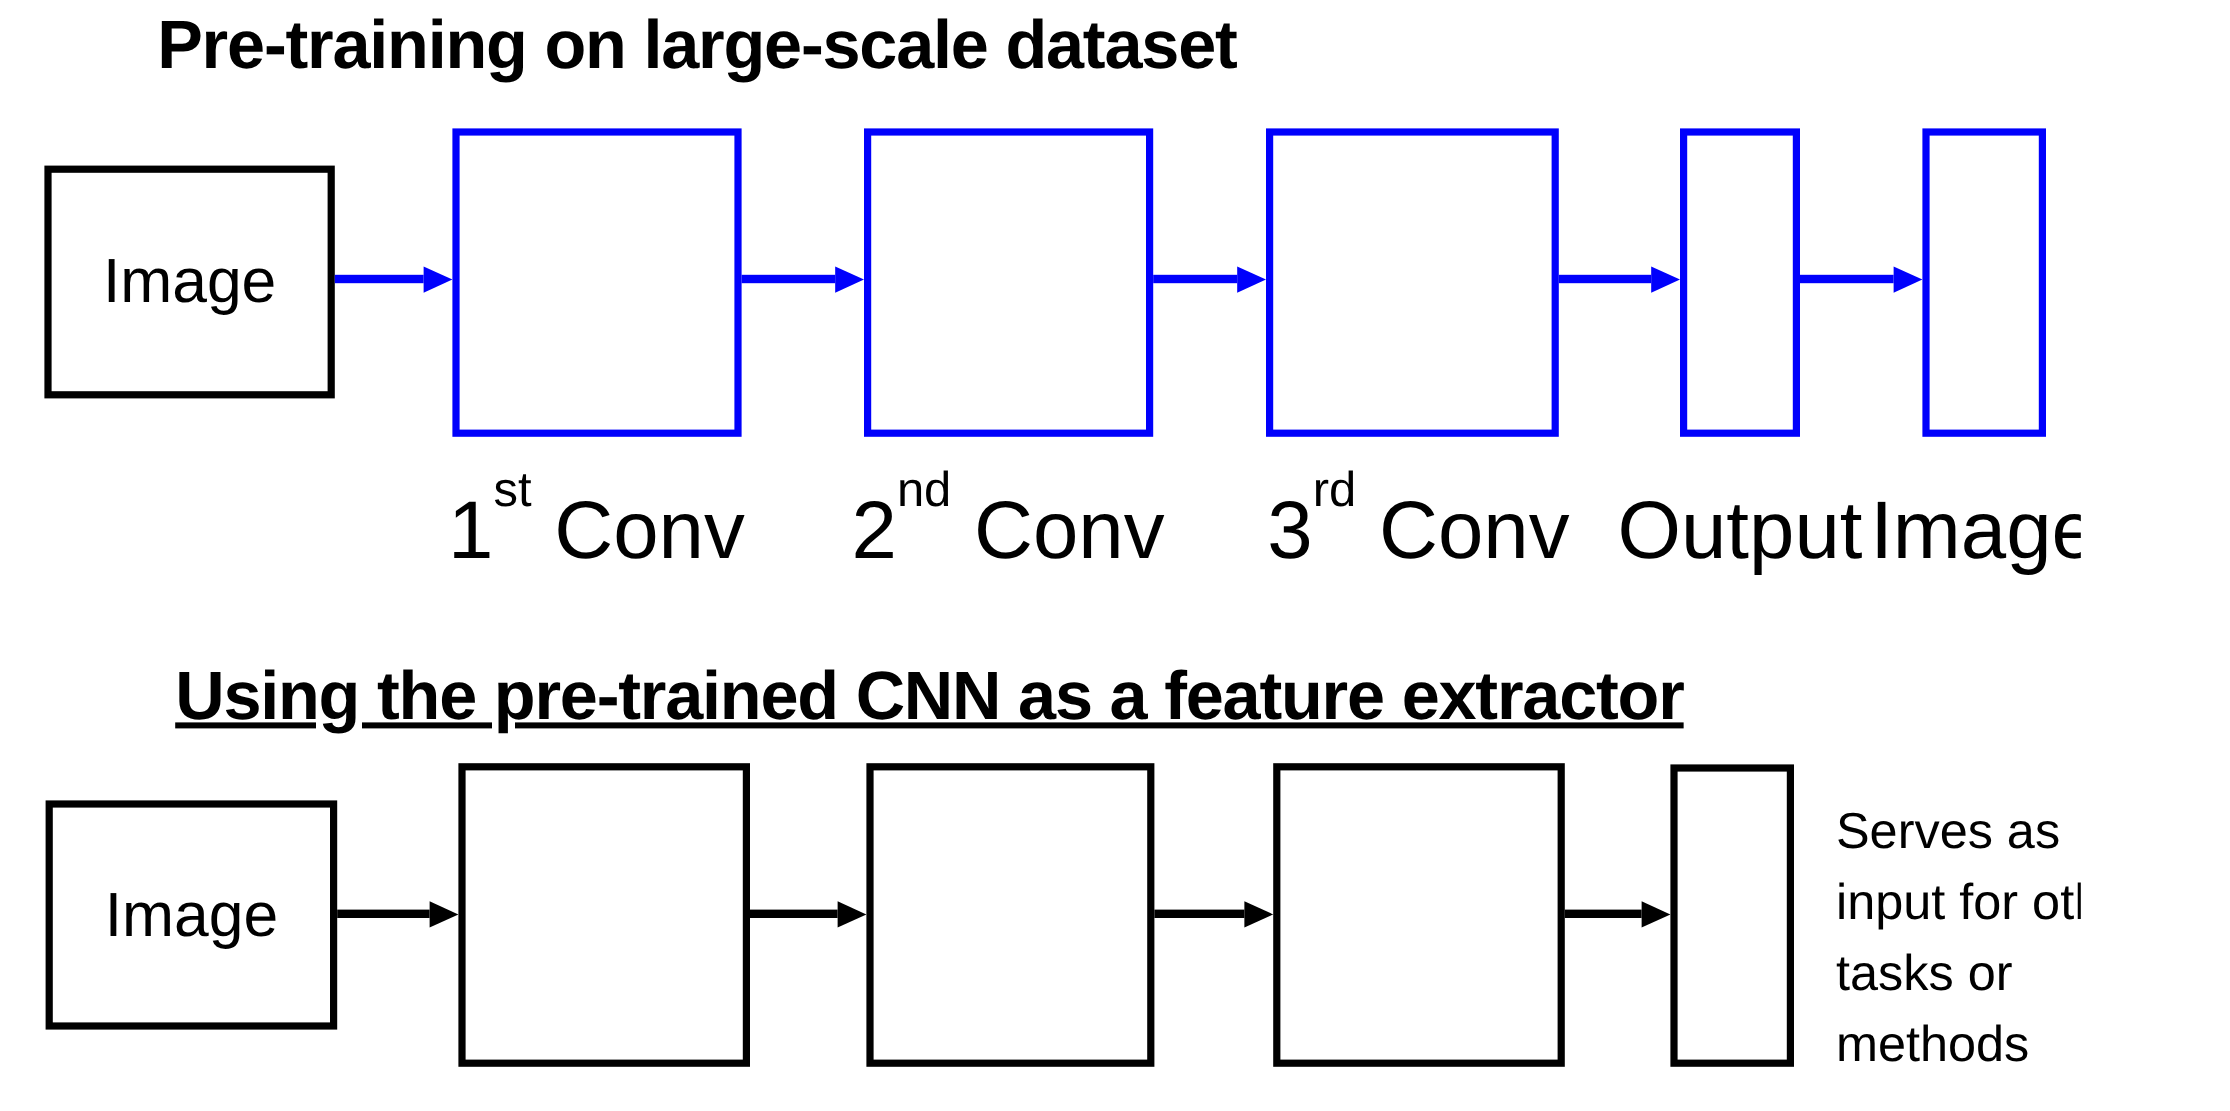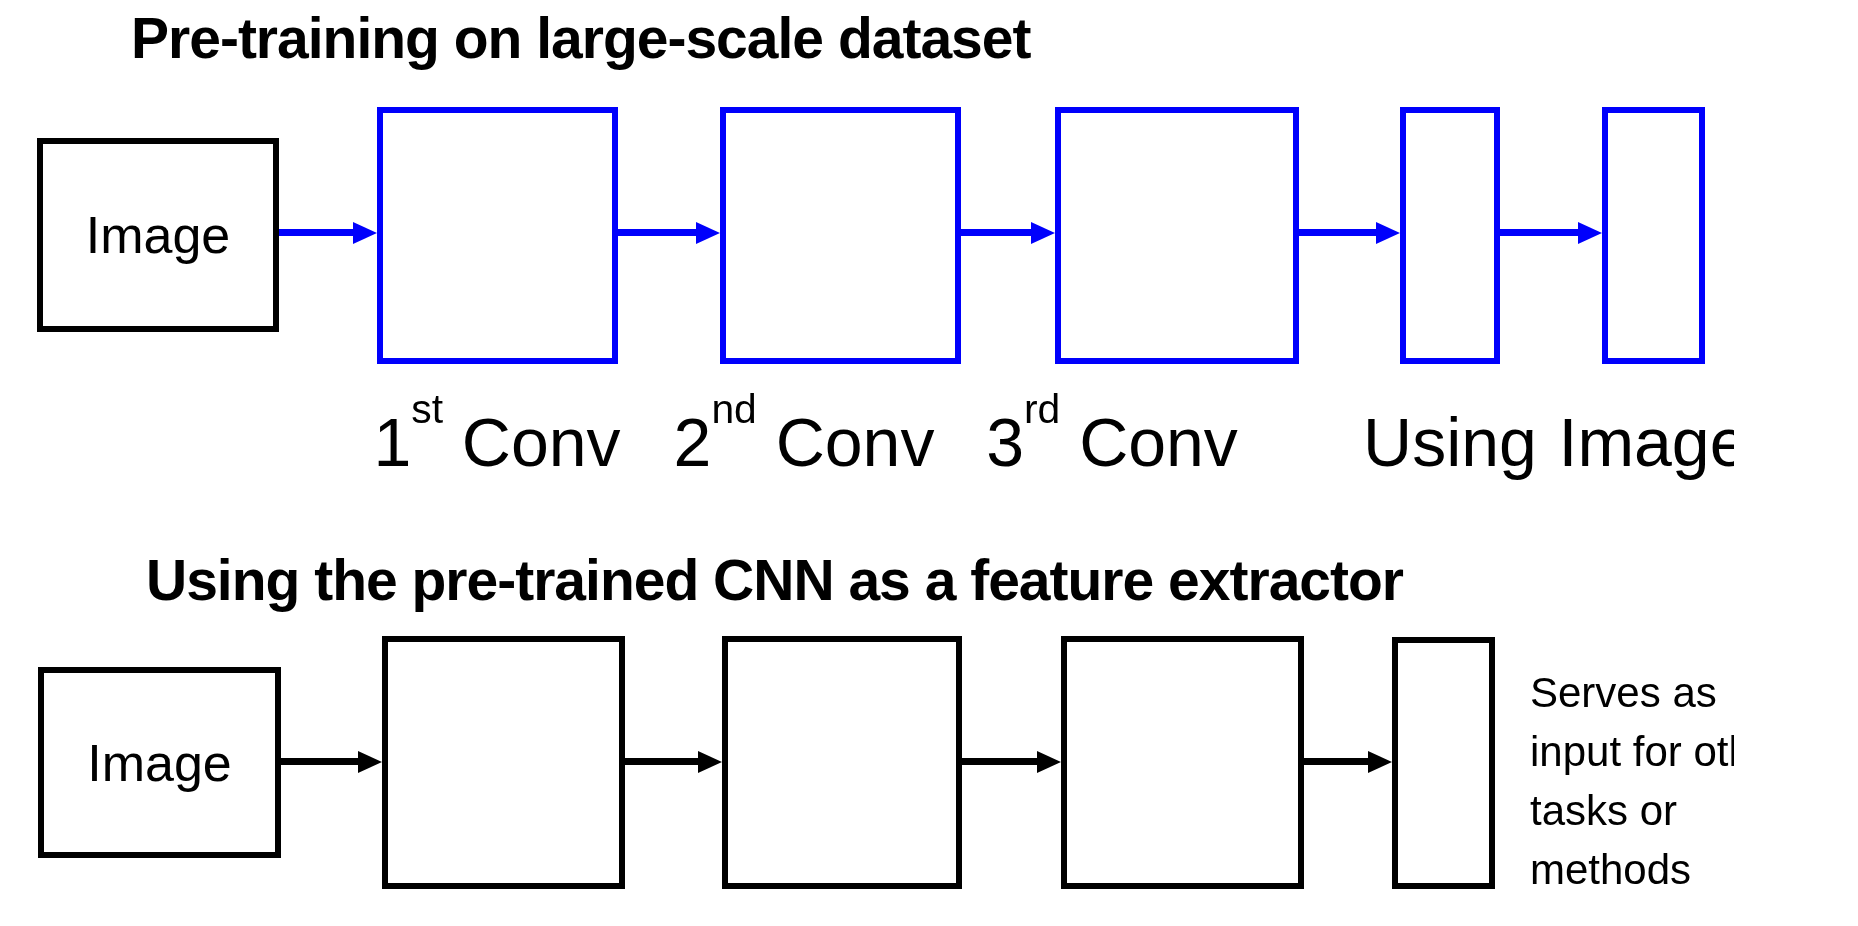--- a/index.html
+++ b/index.html
@@ -13,21 +13,21 @@
   }
   .title{
     position:absolute;
     font-size:57px;
     font-weight:bold;
     letter-spacing:-1px;
     white-space:nowrap;
     line-height:1;
   }
   #pretrain-title{left:131px;top:10px;}
-  #extract-title{left:146px;top:552px;}
+  #extract-title{left:146px;top:552px;text-decoration:underline;}
 
   .box{
     position:absolute;
     box-sizing:border-box;
     background:#ffffff;
   }
   .black-box{border:6px solid #000000;}
   .blue-box{border:6px solid #0000fc;}
 
   
@@ -113,23 +113,23 @@
   <div class="box blue-box" id="linear-box"></div>
   <div class="box blue-box" id="output-box"></div>
 
   <div class="arrow blue" style="left:279px;top:229px;width:74px"></div>
   <div class="arrow blue" style="left:618px;top:229px;width:78px"></div>
   <div class="arrow blue" style="left:961px;top:229px;width:70px"></div>
   <div class="arrow blue" style="left:1299px;top:229px;width:77px"></div>
   <div class="arrow blue" style="left:1500px;top:229px;width:78px"></div>
 
   <div class="layer-label" style="left:497px"><span>1</span><sup>st</sup><span> Conv</span></div>
-  <div class="layer-label" style="left:804px"><span>2</span><sup>nd</sup><span> Conv</span></div>
-  <div class="layer-label" style="left:1112px"><span>3</span><sup>rd</sup><span> Conv</span></div>
-  <div class="layer-label" style="left:1450px"><span>Using</span><sup></sup><span></span></div>
+  <div class="layer-label" style="left:840px"><span>2</span><sup>nd</sup><span> Conv</span></div>
+  <div class="layer-label" style="left:1182px"><span>3</span><sup>rd</sup><span> Conv</span></div>
+  <div class="layer-label" style="left:1450px"><span>Output</span><sup></sup><span></span></div>
   <div class="layer-label" style="left:1653px"><span>Image</span><sup></sup><span></span></div>
 
   <div class="title" id="extract-title">Using the pre-trained CNN as a feature extractor</div>
 
   <div class="box black-box" id="imgbox2">
     <div class="box-label-wrap">
         <span class="box-label">Image</span>
       </div>
   </div>
 

